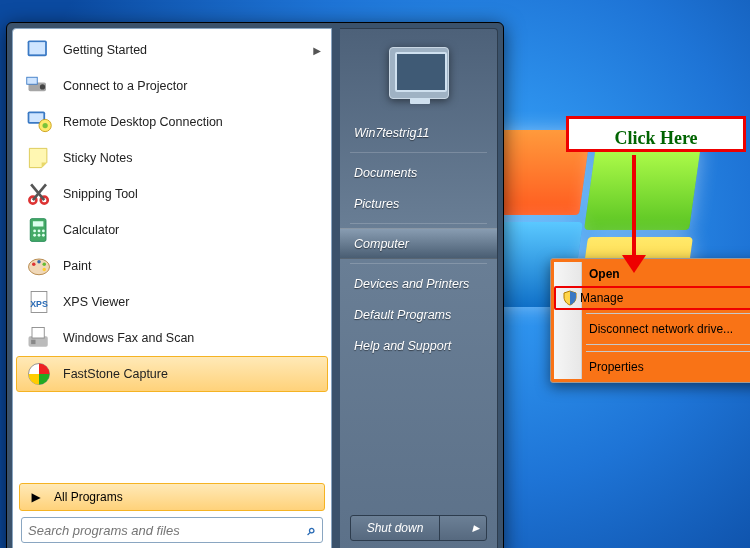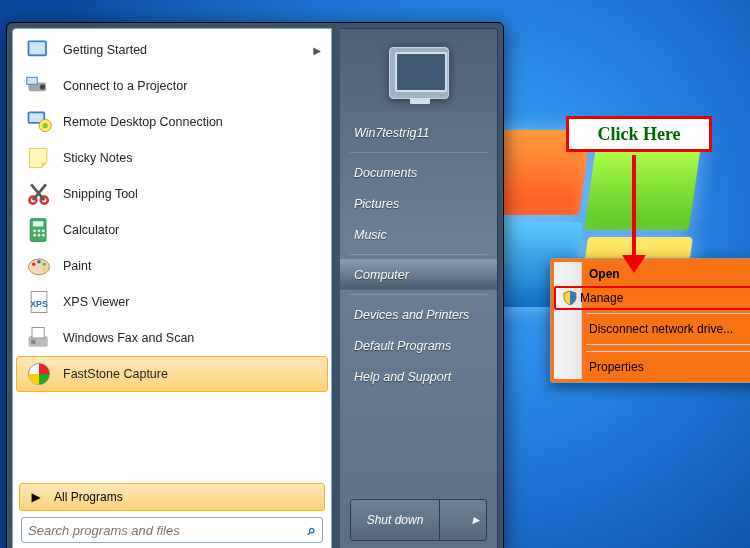--- a/index.html
+++ b/index.html
@@ -89,21 +89,21 @@
   }
   .r-item.selected{
     background:linear-gradient(rgba(140,160,180,.9),rgba(70,90,110,.9));
     border-top:1px solid rgba(255,255,255,.35);
     border-bottom:1px solid rgba(0,0,0,.35);
   }
   .r-sep{ height:1px; background:rgba(255,255,255,.18); margin:4px 10px;}
   .r-spacer{ flex:1;}
   .shutdown-row{ padding:0 10px 10px 10px; display:flex;}
   .shutdown-btn{
-    display:flex; height:42px; border:1px solid #2d3c4d; border-radius:3px; overflow:hidden;
+    display:flex; height:26px; border:1px solid #2d3c4d; border-radius:3px; overflow:hidden;
     background:linear-gradient(#6c8096,#56697f); cursor:default; width:100%;gap:26px;
   }
   .shutdown-btn .main{ flex:1; display:flex; align-items:center; justify-content:center; color:#fff; font-size:12px; border-right:1px solid #2d3c4d;}
   .shutdown-btn .dd{ width:20px; display:flex; align-items:center; justify-content:center; color:#fff; font-size:9px;}
 
   
   .context-menu {
     position:absolute; left:506px; top:258px; width:225px;
     background:#f97316; border:1px solid #9a9a9a; border-radius:3px;
     box-shadow:0 4px 14px rgba(0,0,0,.5);
@@ -124,23 +124,23 @@
   .cm-item .shield{
     position:absolute; left:6px; width:16px; height:16px;
   }
   .cm-sep{
     position:relative; height:7px;
   }
   .cm-sep::after{content:""; position:absolute; left:32px; right:4px; top:3px; height:1px; background:#c8c8c8;}
 
   
   .callout{
-    position:absolute; left:566px; top:116px; width:146px; height:36px;
+    position:absolute; left:566px; top:116px; width:180px; height:36px;
     border:3px solid #e00; background:#fff;
-    display:flex; align-items:center; justify-content:center;
+    display:flex; align-items:flex-end; justify-content:center;
     font-weight:bold; font-size:18px; color:#006400;
     font-family: Georgia, "Times New Roman", serif;
   }
   .arrowline{
     position:absolute; left:632px; top:155px; width:4px; height:104px; background:#e00;
   }
   .arrowhead{
     position:absolute; left:622px; top:255px; width:0; height:0;
     border-left:12px solid transparent; border-right:12px solid transparent;
     border-top:18px solid #e00;
@@ -294,23 +294,20 @@
     <div class="r-item">
         <span>Win7testrig11</span>
       </div>
     <div class="r-sep"></div>
     <div class="r-item">
         <span>Documents</span>
       </div>
     <div class="r-item">
         <span>Pictures</span>
       </div>
-    <div class="r-item">
-        <span>Music</span>
-      </div>
     <div class="r-sep"></div>
     <div class="r-item selected">
         <span>Computer</span>
       </div>
     <div class="r-sep"></div>
     <div class="r-item">
         <span>Devices and Printers</span>
       </div>
     <div class="r-item">
         <span>Default Programs</span>

